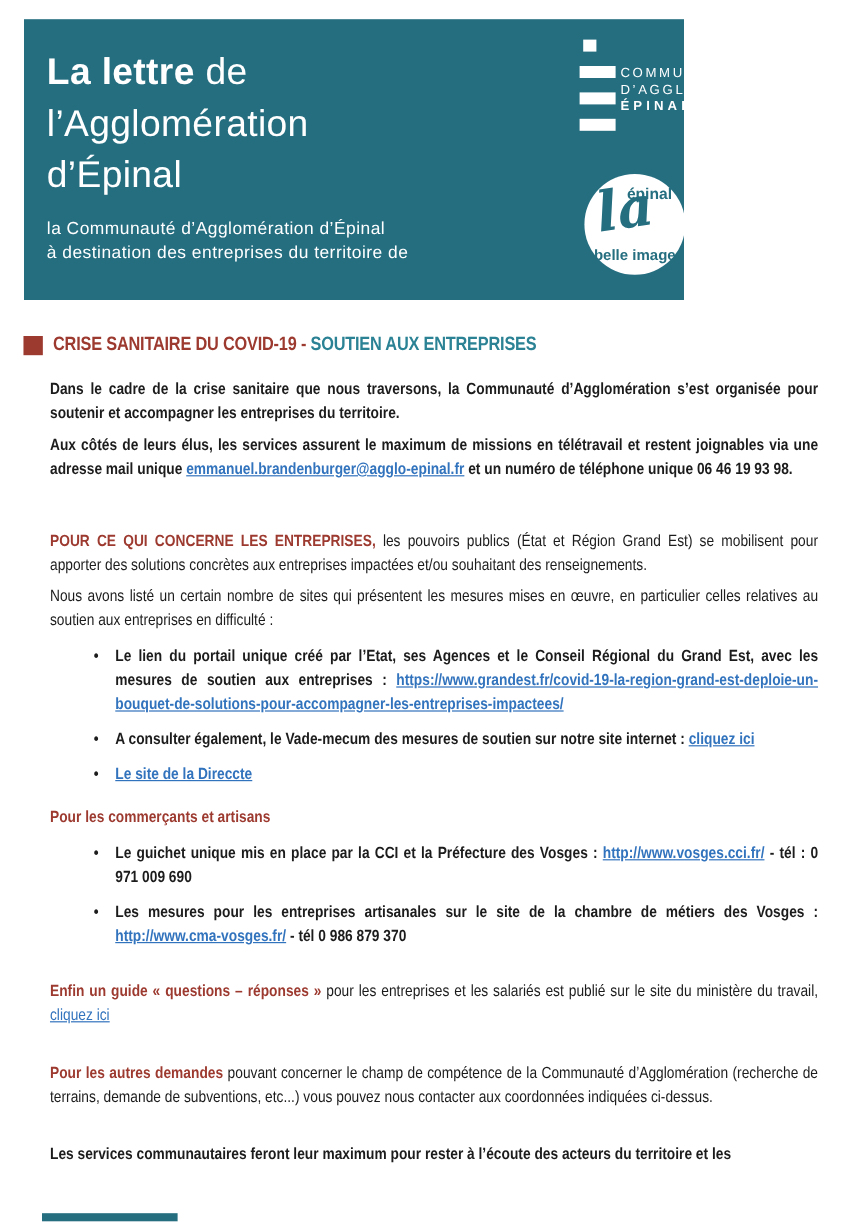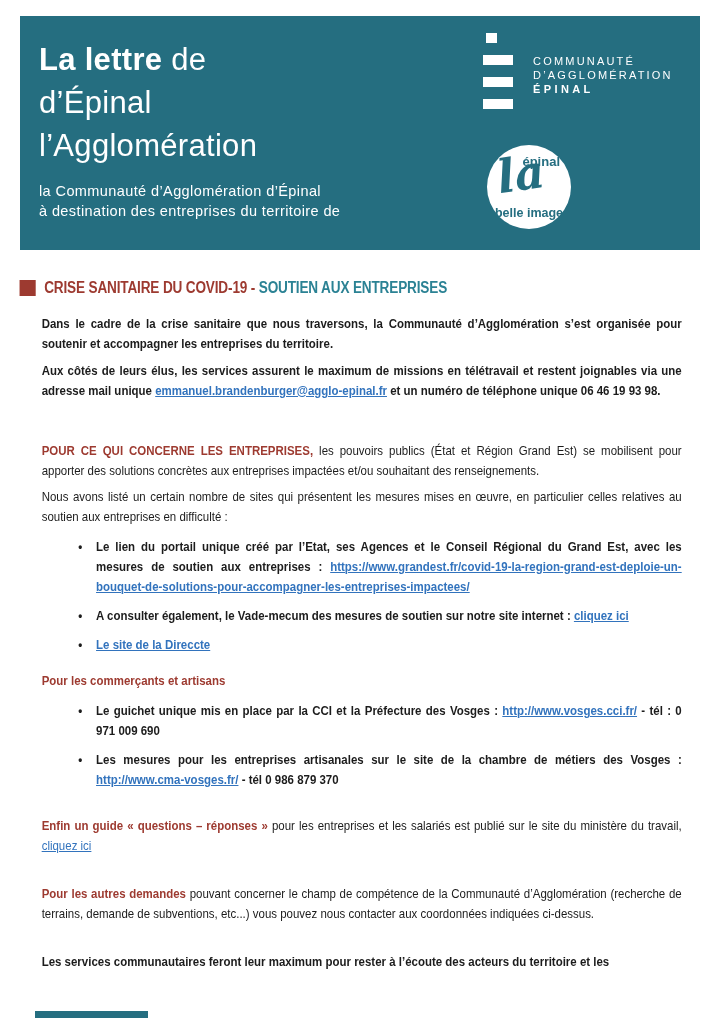--- a/index.html
+++ b/index.html
@@ -3,31 +3,31 @@
 <meta charset="utf-8">
 <style>
   :root{
     --teal:#256e80; --teal-h:#2b8294; --red:#9d3a30; --link:#3273bd; --text:#1c1c1c;
   }
   *{box-sizing:border-box; margin:0; padding:0;}
   html,body{width:720px; height:1018px; background:#fff; overflow:hidden;
     font-family:"Liberation Sans", sans-serif; color:var(--text); position:relative;}
 
   
-  .banner{position:absolute; left:20px; top:16px; width:680px; height:234px; background:var(--teal);}
+  .banner{position:absolute; left:20px; top:16px; width:550px; height:234px; background:var(--teal);}
   .banner-inner{position:absolute; left:19px; top:22px; color:#fff;}
   .nl-title{font-size:31px; line-height:43px; font-weight:400; letter-spacing:.3px;}
   .nl-title .tb{font-weight:bold;}
   .nl-sub{margin-top:14px; font-size:14.5px; line-height:20px; letter-spacing:.4px; font-weight:400;}
 
   .org-logo{position:absolute; left:463px; top:14px; display:flex;}
   .org-bars{display:flex; flex-direction:column; gap:12px; padding-top:3px;}
   .org-bars .bar{height:10px; width:30px; background:#fff;}
   .org-bars .bar.short{width:11px; margin-left:3px;}
-  .org-text{margin-left:20px; padding-top:24px; color:#fff; font-size:11px; line-height:14px; letter-spacing:2.2px; white-space:nowrap;}
+  .org-text{margin-left:4px; padding-top:24px; color:#fff; font-size:11px; line-height:14px; letter-spacing:2.2px; white-space:nowrap;}
   .org-text .l3{font-weight:bold; letter-spacing:3.4px;}
 
   .badge{position:absolute; left:467px; top:129px; width:84px; height:84px; border-radius:50%; background:#fff;}
   .badge .b-top{position:absolute; right:11px; top:9px; color:var(--teal); font-size:13px; font-weight:bold;}
   .badge .b-script{position:absolute; left:10px; top:2px; color:var(--teal); font-size:46px; font-weight:bold; font-style:italic;
     font-family:"DejaVu Serif", serif; transform:rotate(-8deg);}
   .badge .b-bottom{position:absolute; left:0; right:0; bottom:9px; text-align:center; color:var(--teal); font-size:12.5px; font-weight:bold;}
 
   
   .content{position:absolute; left:0; top:250px; width:847px; transform:scaleX(0.85); transform-origin:0 0;
@@ -57,22 +57,22 @@
 
   .page-break-bar{position:absolute; left:35px; top:1011px; width:113px; height:7px; background:var(--teal);}
 </style>
 </head>
 <body>
 
 <div class="banner">
   <div class="banner-inner">
     <div class="nl-title">
       <div><span class="tb">La lettre</span><span> de</span></div>
+      <div>l’Agglomération</div>
       <div>d’Épinal</div>
-      <div>l’Agglomération</div>
     </div>
     <div class="nl-sub">
       <div>la Communauté d’Agglomération d’Épinal</div>
       <div>à destination des entreprises du territoire de</div>
     </div>
   </div>
 
   <div class="org-logo">
     <div class="org-bars">
       <div class="bar short"></div>

